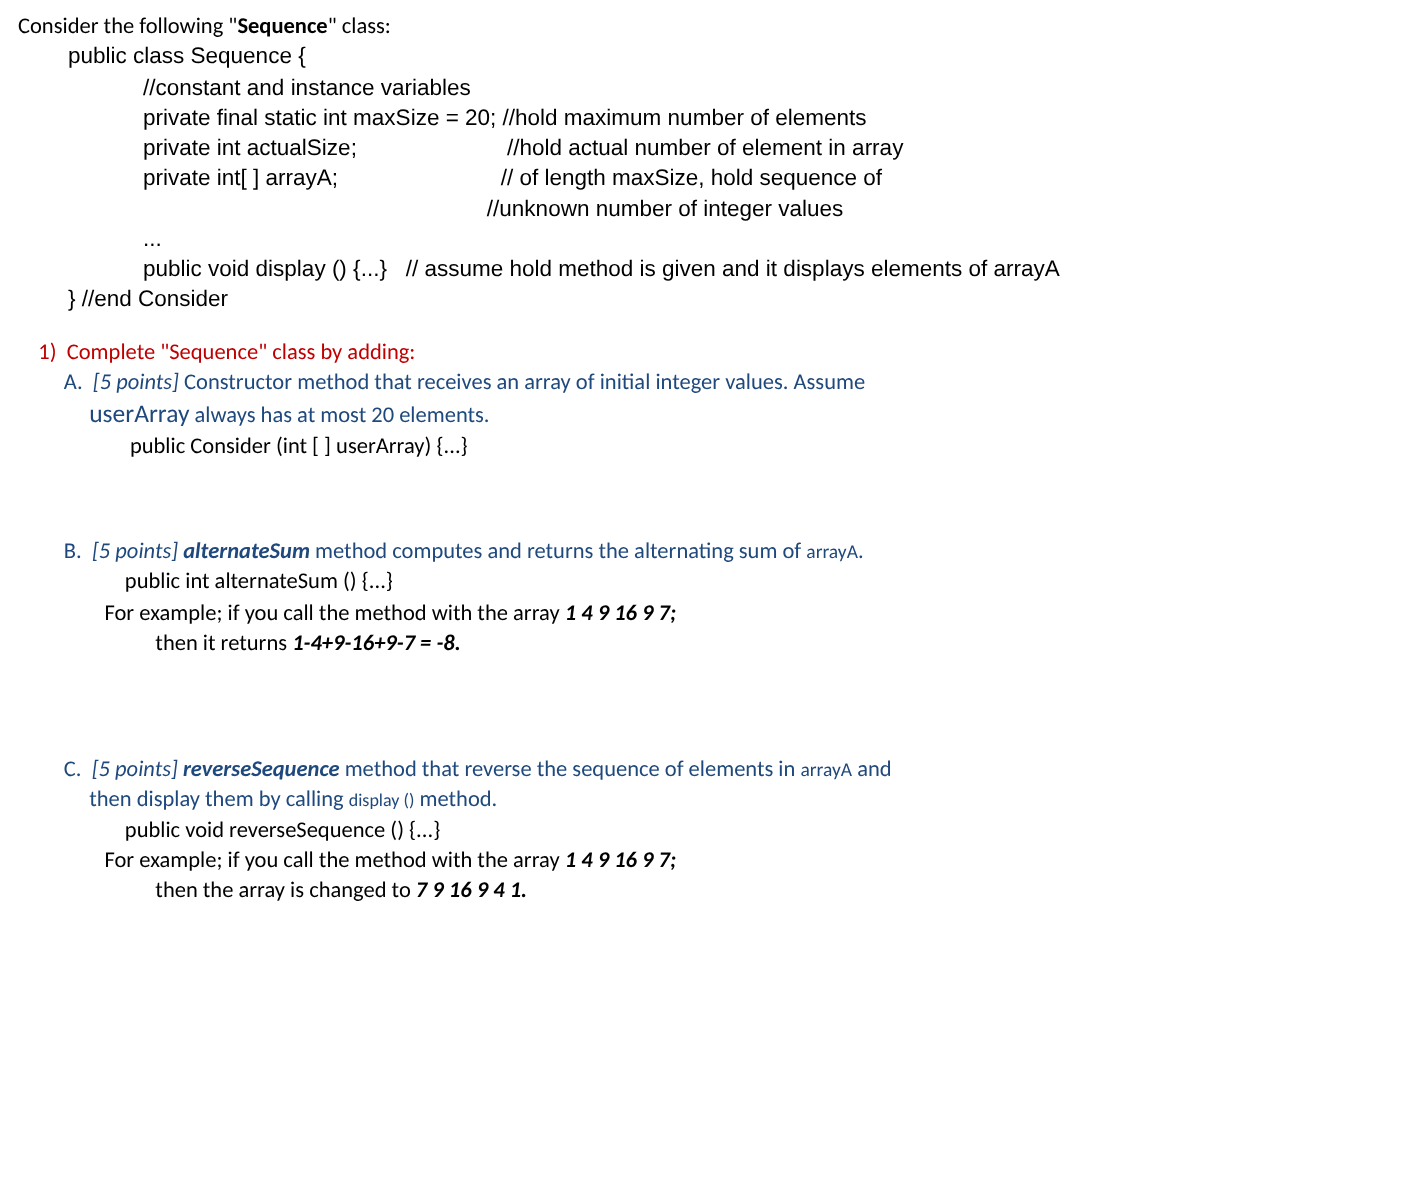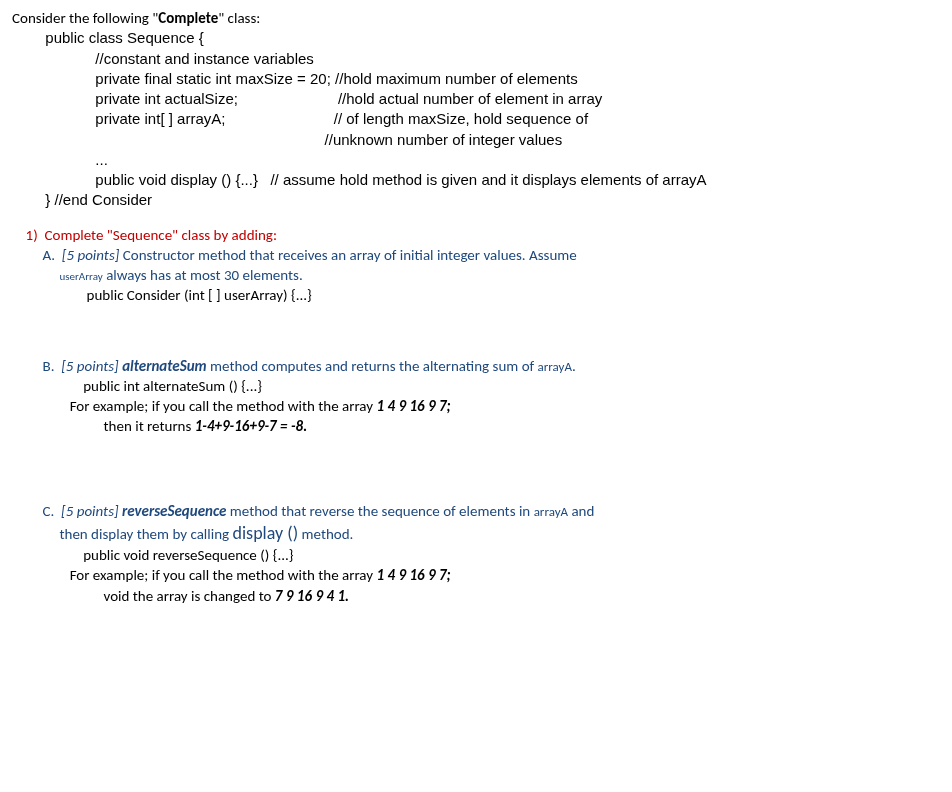--- a/index.html
+++ b/index.html
@@ -18,48 +18,48 @@
   .italic { font-style: italic; }
   .red { color: #c00000; }
   .blue { color: #1f497d; }
   .gap { height: 14px; }
   .biggap { height: 50px; }
   .code { font-family: Liberation Sans, sans-serif; }
 </style>
 </head>
 <body>
 
-<div class="line"><span>Consider the following "</span><span class="bold">Complete</span><span>" class:</span></div>
+<div class="line"><span>Consider the following "</span><span class="bold">Sequence</span><span>" class:</span></div>
 
 <div class="line code">        public class Sequence {</div>
 <div class="line code">                    //constant and instance variables</div>
 <div class="line code">                    private final static int maxSize = 20; //hold maximum number of elements</div>
 <div class="line code">                    private int actualSize;                        //hold actual number of element in array</div>
 <div class="line code">                    private int[ ] arrayA;                          // of length maxSize, hold sequence of</div>
 <div class="line code">                                                                           //unknown number of integer values</div>
 <div class="line code">                    ...</div>
 <div class="line code">                    public void display () {...}   // assume hold method is given and it displays elements of arrayA</div>
 <div class="line code"></div>
 <div class="line code">        } //end Consider</div>
 
 <div class="gap"></div>
 
 <div class="line"><span class="red">    1)  </span><span class="red">Complete "Sequence" class by adding:</span></div>
 
 <div class="line"><span class="blue">         A.  </span><span class="blue italic">[5 points] </span><span class="blue">Constructor method that receives an array of initial integer values. Assume</span></div>
-<div class="line"><span>              </span><span class="blue" style="font-size:11px">userArray</span><span class="blue"> always has at most 30 elements.</span></div>
+<div class="line"><span>              </span><span class="blue" style="font-size:17px">userArray</span><span class="blue"> always has at most 20 elements.</span></div>
 <div class="line">                      public Consider (int [ ] userArray) {...}</div>
 
 <div class="biggap"></div>
 
 <div class="line"><span class="blue">         B.  </span><span class="blue italic">[5 points] </span><span class="blue bold italic">alternateSum</span><span class="blue"> method computes and returns the alternating sum of </span><span class="blue" style="font-size:13px">arrayA</span><span class="blue">.</span></div>
 <div class="line">                     public int alternateSum () {...}</div>
 <div class="line"><span>                 For example; if you call the method with the array </span><span class="bold italic">1 4 9 16 9 7;</span></div>
 <div class="line"><span>                           then it returns </span><span class="bold italic">1-4+9-16+9-7 = -8.</span></div>
 
 <div class="biggap"></div>
 <div class="gap"></div>
 
 <div class="line"><span class="blue">         C.  </span><span class="blue italic">[5 points] </span><span class="blue bold italic">reverseSequence</span><span class="blue"> method that reverse the sequence of elements in </span><span class="blue" style="font-size:13px">arrayA</span><span class="blue"> and</span></div>
-<div class="line"><span class="blue">              then display them by calling </span><span class="blue" style="font-size:18px">display ()</span><span class="blue"> method.</span></div>
+<div class="line"><span class="blue">              then display them by calling </span><span class="blue" style="font-size:12px">display ()</span><span class="blue"> method.</span></div>
 <div class="line">                     public void reverseSequence () {...}</div>
 <div class="line"><span>                 For example; if you call the method with the array </span><span class="bold italic">1 4 9 16 9 7;</span></div>
-<div class="line"><span>                           void the array is changed to </span><span class="bold italic">7 9 16 9 4 1.</span></div>
+<div class="line"><span>                           then the array is changed to </span><span class="bold italic">7 9 16 9 4 1.</span></div>
 
 </body></html>

